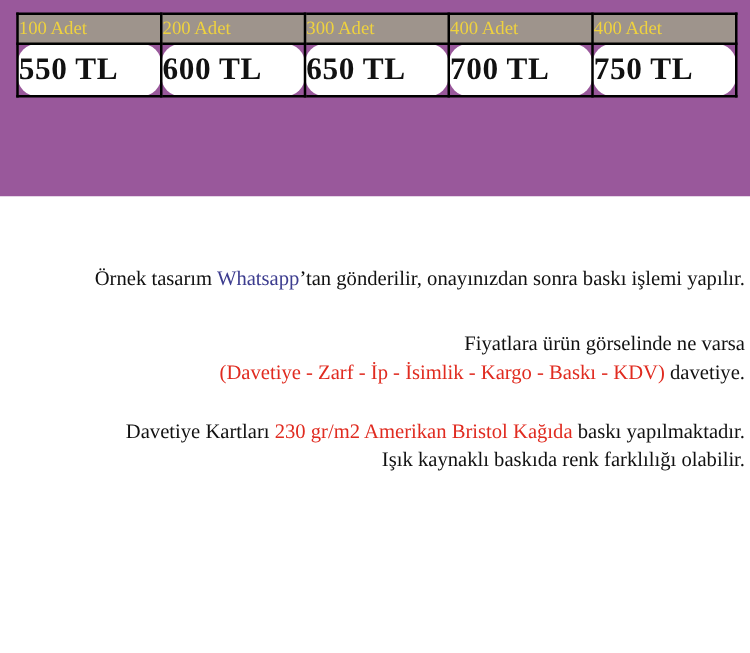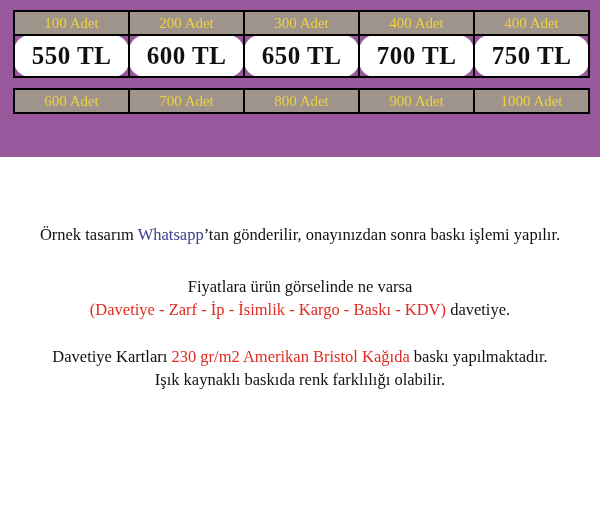--- a/index.html
+++ b/index.html
@@ -22,21 +22,20 @@
     padding: 10px 10px 0 13px;
   }
   .price-table {
     width: 100%;
     border-collapse: collapse;
     table-layout: fixed;
     margin-bottom: 10px;
   }
   .price-table td {
     border: 2px solid var(--table-border, #000000);
-    text-align: center;
     vertical-align: middle;
     padding: 0;
   }
   .qty-row td {
     background: var(--header-cell-bg, #9e948c);
     color: var(--header-text, #efd23e);
     font-size: 15px;
     height: 22px;
   }
   .price-row td {
@@ -50,21 +49,22 @@
   }
 
   
   .notes {
     padding-top: 50px;
     text-align: center;
     color: var(--body-text, #111111);
     font-size: 16.5px;
   }
   .note {
-    margin: 16px;
+    margin: 4px;
+    text-align: right;
   }
   .note .line {
     display: block;
     line-height: 23px;
     white-space: nowrap;
   }
   .note-included   { margin-top: 29px; }
   .note-envelopes  { margin-top: 21px; }
   .note-cod        { margin-top: 22px; }
   .note-paper      { margin-top: 24px; }
@@ -91,27 +91,20 @@
       <td>600 TL</td>
       <td>650 TL</td>
       <td>700 TL</td>
       <td>750 TL</td>
     </tr>
   </tbody>
     </table>
 
   <table class="price-table">
     <tbody>
-        <tr class="qty-row">
-      <td>600 Adet</td>
-      <td>700 Adet</td>
-      <td>800 Adet</td>
-      <td>900 Adet</td>
-      <td>1000 Adet</td>
-    </tr>
   </tbody>
     </table>
 
 </div>
 
 <div class="notes">
 
   <p class="note note-sample-design">
     <span class="line"><span>Örnek tasarım </span><span class="blue">Whatsapp</span><span>’tan gönderilir, onayınızdan sonra baskı işlemi yapılır.</span></span>
   </p>

